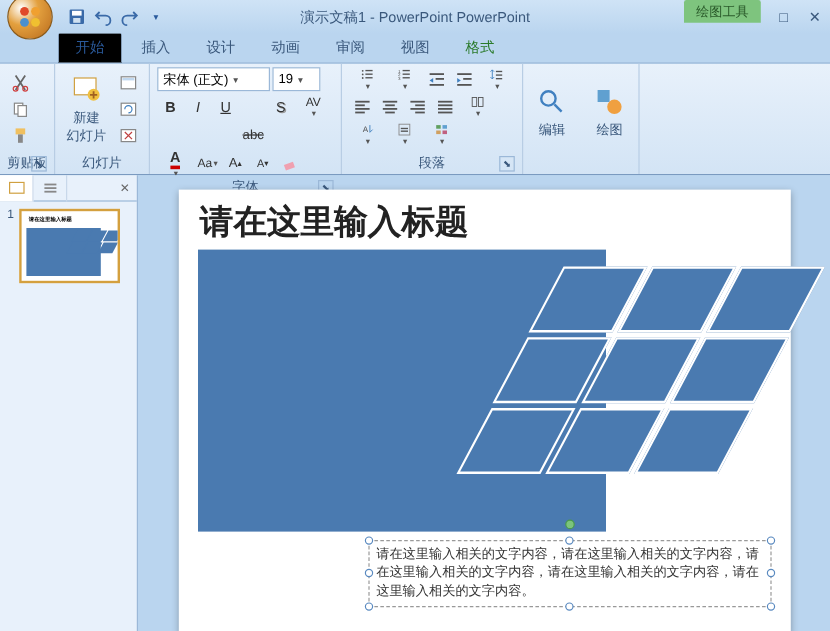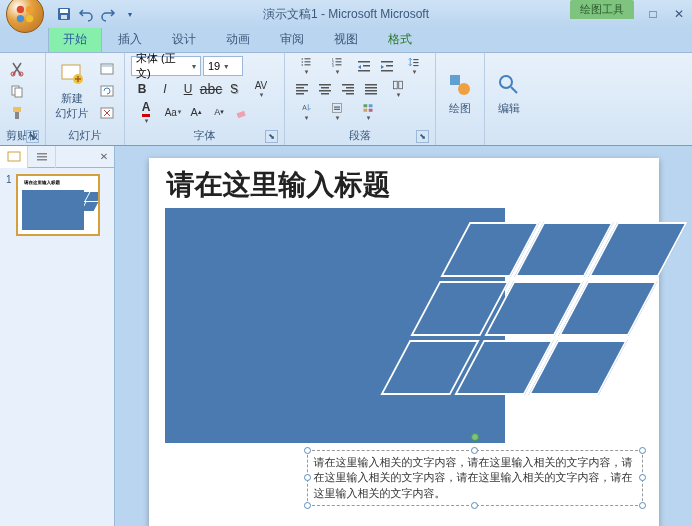--- a/index.html
+++ b/index.html
@@ -12,21 +12,21 @@
 .qat { margin-left: 4px; display: flex; gap: 2px; align-items: center; }
 .qat-item { width: 20px; height: 20px; display: flex; align-items: center; justify-content: center; color: #2a5a9c; cursor: pointer; border-radius: 2px; }
 .title-text { position: absolute; left: 50%; transform: translateX(-50%); color: #3a587c; font-size: 12px; }
 .win-controls { margin-left: auto; display: flex; }
 .win-btn { width: 26px; height: 18px; display: flex; align-items: center; justify-content: center; color: #3a587c; cursor: pointer; }
 .contextual-tab { position: absolute; right: 58px; top: 0; background: #7ec47e; color: #2a5a2a; font-size: 11px; padding: 2px 10px; border-radius: 2px 2px 0 0; }
 
 
 .ribbon-tabs { height: 24px; display: flex; align-items: flex-end; padding-left: 48px; gap: 2px; }
 .tab { padding: 4px 14px; color: #3a587c; cursor: pointer; border-radius: 3px 3px 0 0; font-size: 12px; }
-.tab.active { background: #86efac; color: #2a5a9c; border: 1px solid #9bb8d8; border-bottom: none; }
+.tab.active { background: #000000; color: #2a5a9c; border: 1px solid #9bb8d8; border-bottom: none; }
 .tab.contextual { color: #2a7a2a; }
 
 
 .ribbon { height: 94px; background: linear-gradient(#e8f1fb, #d3e4f5); border-top: 1px solid #9bb8d8; border-bottom: 1px solid #7a9ac0; display: flex; }
 .group { border-right: 1px solid #b8cde4; padding: 3px 6px 0; display: flex; flex-direction: column; height: 100%; }
 .group-body { flex: 1; display: flex; gap: 4px; }
 .group-label { text-align: center; color: #3a587c; font-size: 11px; padding: 2px 0; position: relative; }
 .dialog-launcher { position: absolute; right: 0; bottom: 2px; width: 13px; height: 13px; border: 1px solid #9bb8d8; font-size: 8px; display: flex; align-items: center; justify-content: center; color: #3a587c; cursor: pointer; }
 .big-btn { width: 40px; display: flex; flex-direction: column; align-items: center; justify-content: center; gap: 2px; cursor: pointer; border-radius: 3px; padding: 2px; font-size: 11px; color: #3a587c; text-align: center; }
 .small-btn-col { display: flex; flex-direction: column; gap: 2px; justify-content: center; }
@@ -92,21 +92,21 @@
           <path d="M5 4 L2 7 L5 10 M2 7 H10 A4 4 0 0 1 10 15" stroke="#3a6aa8" fill="none" stroke-width="1.5"></path>
         </svg>
       </div>
     <div class="qat-item">
         <svg class="icon-svg" viewBox="0 0 16 16">
           <path d="M11 4 L14 7 L11 10 M14 7 H6 A4 4 0 0 0 6 15" stroke="#3a6aa8" fill="none" stroke-width="1.5"></path>
         </svg>
       </div>
     <div class="qat-item" style="font-size:8px;">▾</div>
   </div>
-  <div class="title-text">演示文稿1 - Microsoft Microsoft</div>
+  <div class="title-text">演示文稿1 - PowerPoint PowerPoint</div>
   <div class="contextual-tab">绘图工具</div>
   <div class="win-controls">
     <div class="win-btn">─</div>
     <div class="win-btn">□</div>
     <div class="win-btn">✕</div>
   </div>
 </div>
 
 <div class="ribbon-tabs">
   <div class="tab active">开始</div>
@@ -178,40 +178,40 @@
             </svg>
           </div>
       </div>
     </div>
     <div class="group-label">幻灯片</div>
   </div>
 
   <div class="group" style="min-width:160px;">
     <div style="flex:1;">
       <div class="font-row">
-        <div class="combo" style="width:70px;">
+        <div class="combo" style="width:94px;">
             <span>宋体 (正文)</span>
             <span class="arrow">▾</span>
           </div>
         <div class="combo" style="width:40px;">
             <span>19</span>
             <span class="arrow">▾</span>
           </div>
       </div>
       <div class="btn-row" style="margin-bottom:3px;">
         <div class="tool" style="font-weight:bold;">
             <span>B</span>
           </div>
         <div class="tool" style="font-style:italic;">
             <span>I</span>
           </div>
         <div class="tool" style="text-decoration:underline;">
             <span>U</span>
           </div>
-        <div class="tool" style="text-decoration:line-through;font-size:14px;">
+        <div class="tool" style="text-decoration:line-through;font-size:11px;margin-top:24px;">
             <span>abc</span>
           </div>
         <div class="tool" style="text-shadow:1px 1px #999;">
             <span>S</span>
           </div>
         <div class="tool split" style="font-size:10px;">
             <span>AV</span>
             <span class="dd">▾</span>
           </div>
       </div>
@@ -346,43 +346,43 @@
               <rect x="2" y="3" width="5" height="4" fill="#60a060"></rect>
               <rect x="9" y="3" width="5" height="4" fill="#60a0d0"></rect>
               <rect x="2" y="9" width="5" height="4" fill="#d0a060"></rect>
               <rect x="9" y="9" width="5" height="4" fill="#c06080"></rect>
             </svg>
             <span class="dd">▾</span>
           </div>
       </div>
     </div>
     <div class="group-label"><span>段落</span><span class="dialog-launcher">⬊</span></div>
+  </div>
+
+  <div class="group" style="border-right:none;">
+    <div class="group-body">
+      <div class="big-btn" style="width:36px;">
+        <svg class="icon-svg-lg" viewBox="0 0 28 28">
+            <circle cx="11" cy="11" r="6" fill="none" stroke="#4080c0" stroke-width="2"></circle>
+            <path d="M16 16 L22 22" stroke="#4080c0" stroke-width="2"></path>
+          </svg>
+        <span>编辑</span>
+      </div>
+    </div>
+    <div class="group-label" style="height:14px;"></div>
   </div>
 
   <div class="group">
     <div class="group-body">
       <div class="big-btn" style="width:36px;">
         <svg class="icon-svg-lg" viewBox="0 0 28 28">
             <rect x="4" y="4" width="10" height="10" fill="#60a0d0"></rect>
             <circle cx="18" cy="18" r="6" fill="#f0a040"></circle>
           </svg>
         <span>绘图</span>
-      </div>
-    </div>
-    <div class="group-label" style="height:14px;"></div>
-  </div>
-
-  <div class="group" style="border-right:none;">
-    <div class="group-body">
-      <div class="big-btn" style="width:36px;">
-        <svg class="icon-svg-lg" viewBox="0 0 28 28">
-            <circle cx="11" cy="11" r="6" fill="none" stroke="#4080c0" stroke-width="2"></circle>
-            <path d="M16 16 L22 22" stroke="#4080c0" stroke-width="2"></path>
-          </svg>
-        <span>编辑</span>
       </div>
     </div>
     <div class="group-label" style="height:14px;"></div>
   </div>
 
 </div>
 
 <div class="workarea">
   <div class="thumb-panel">
     <div class="thumb-tabs">

